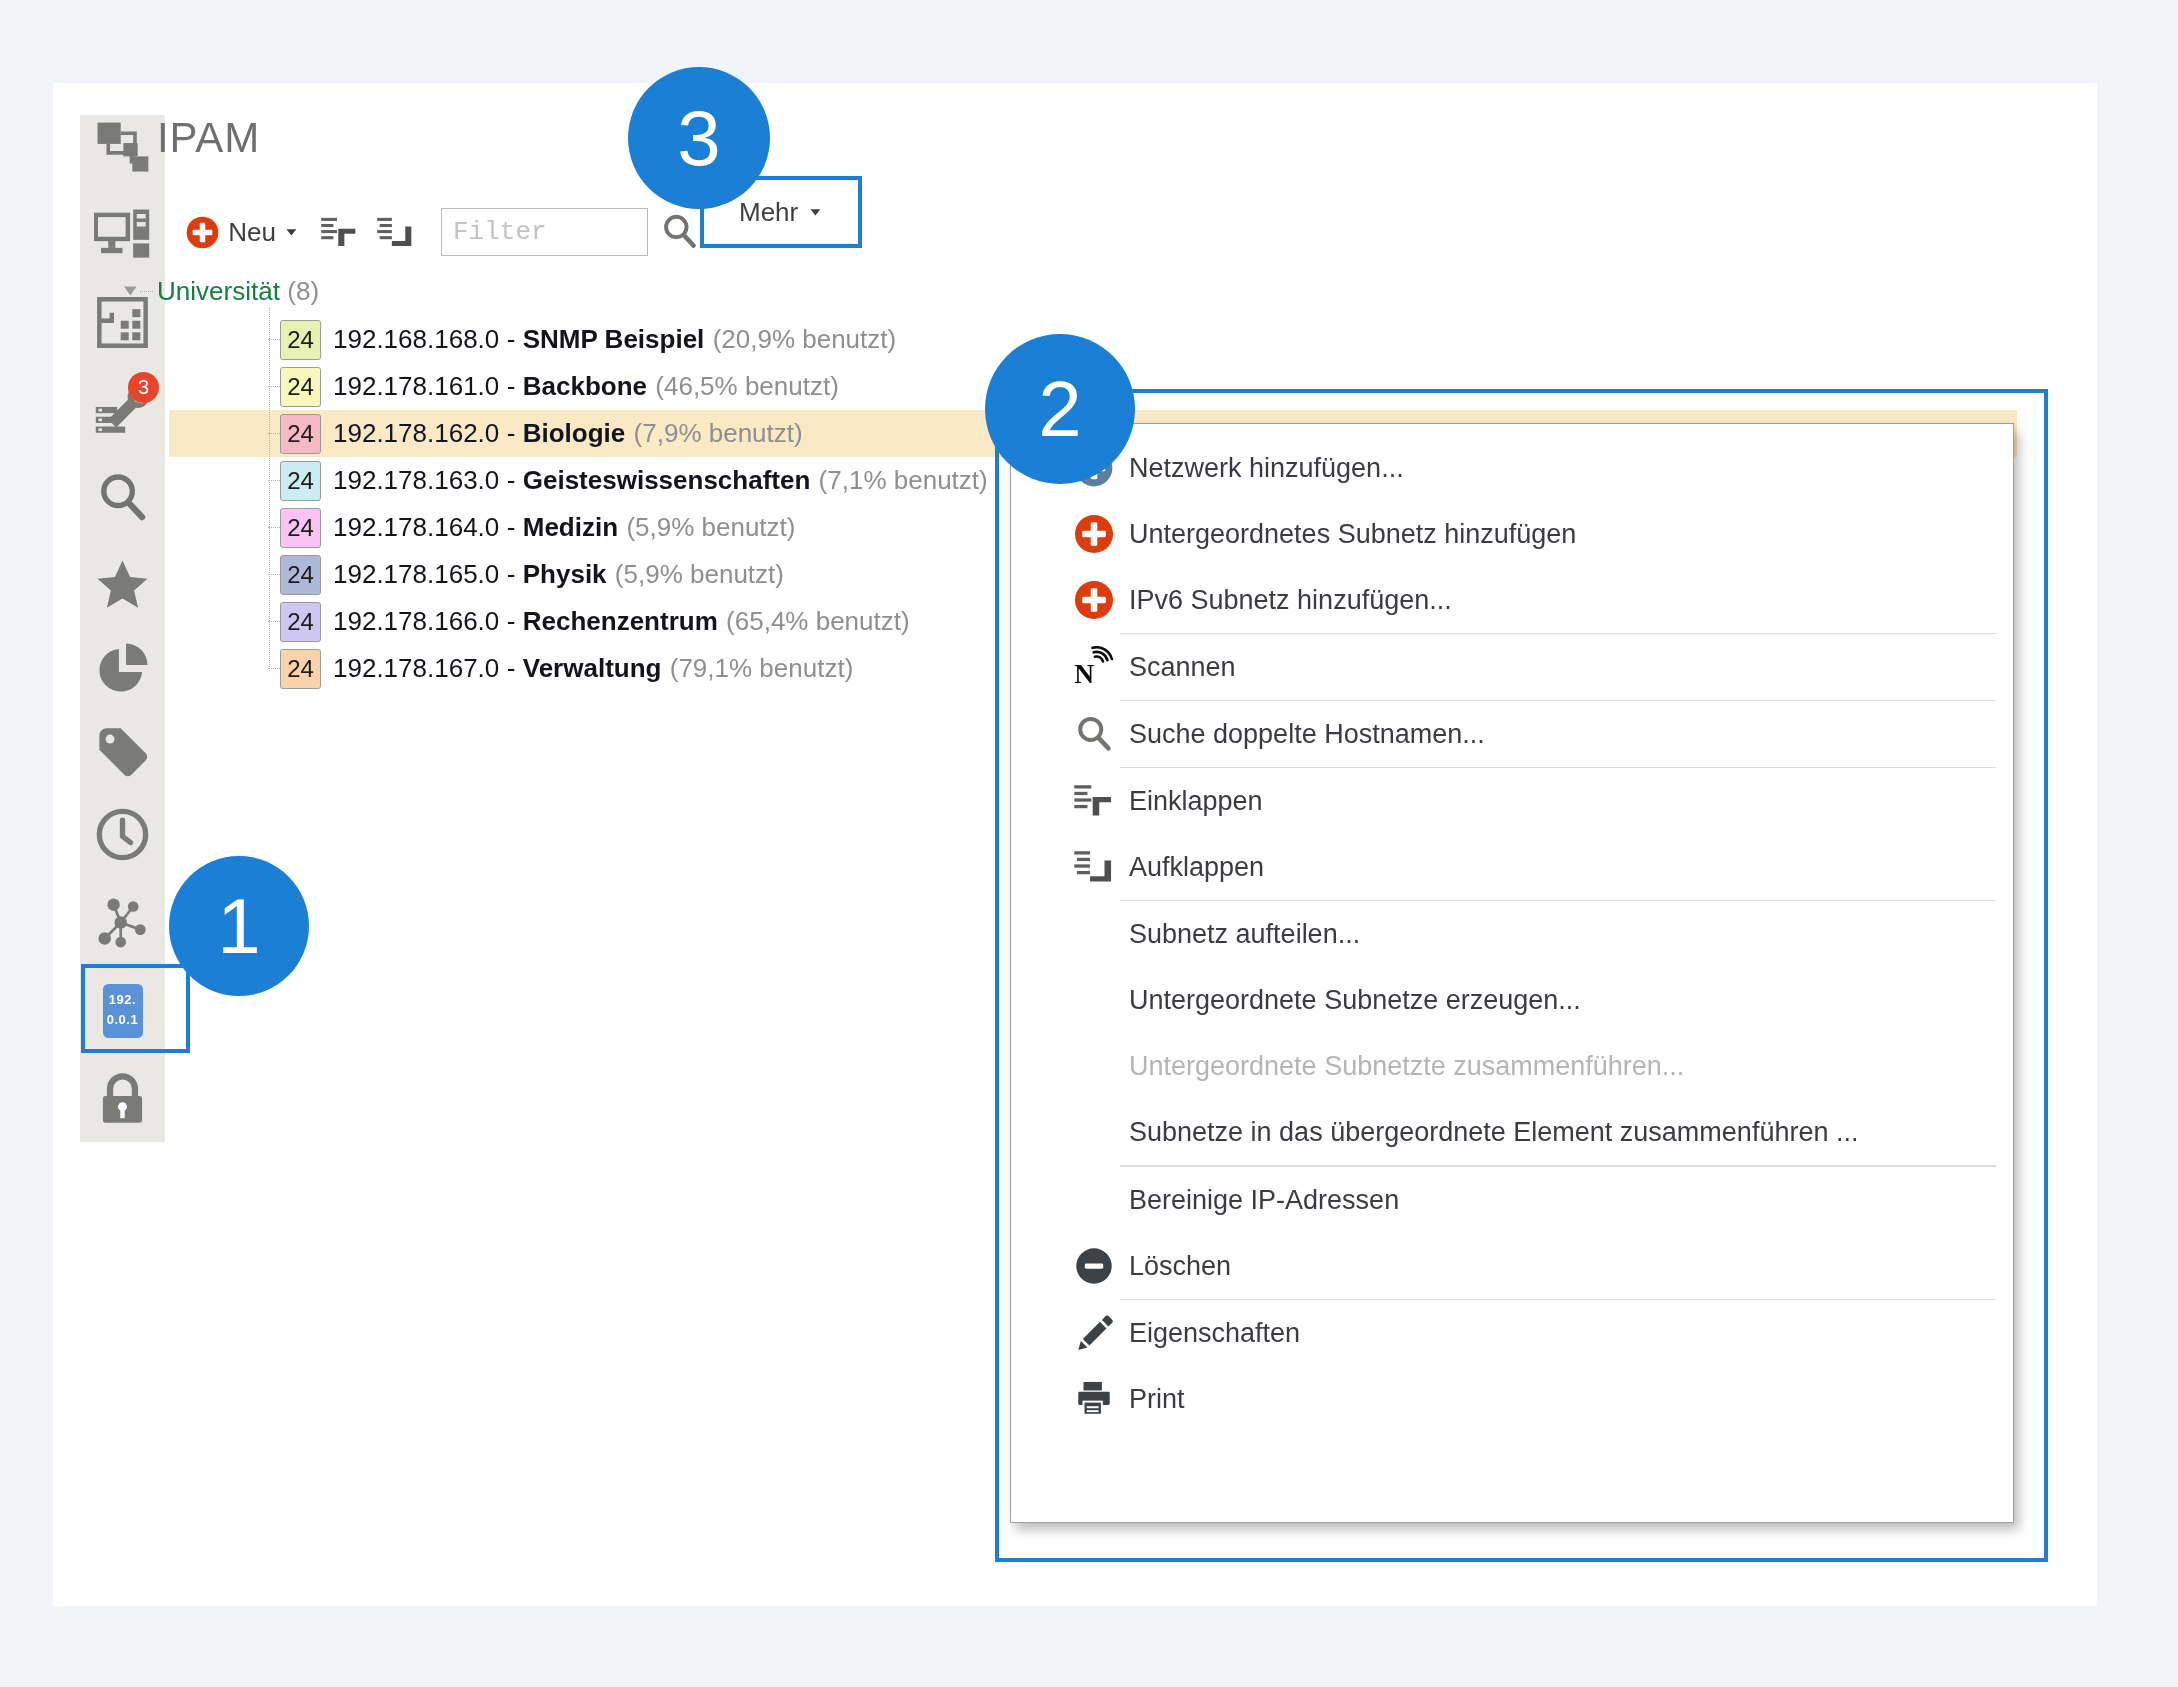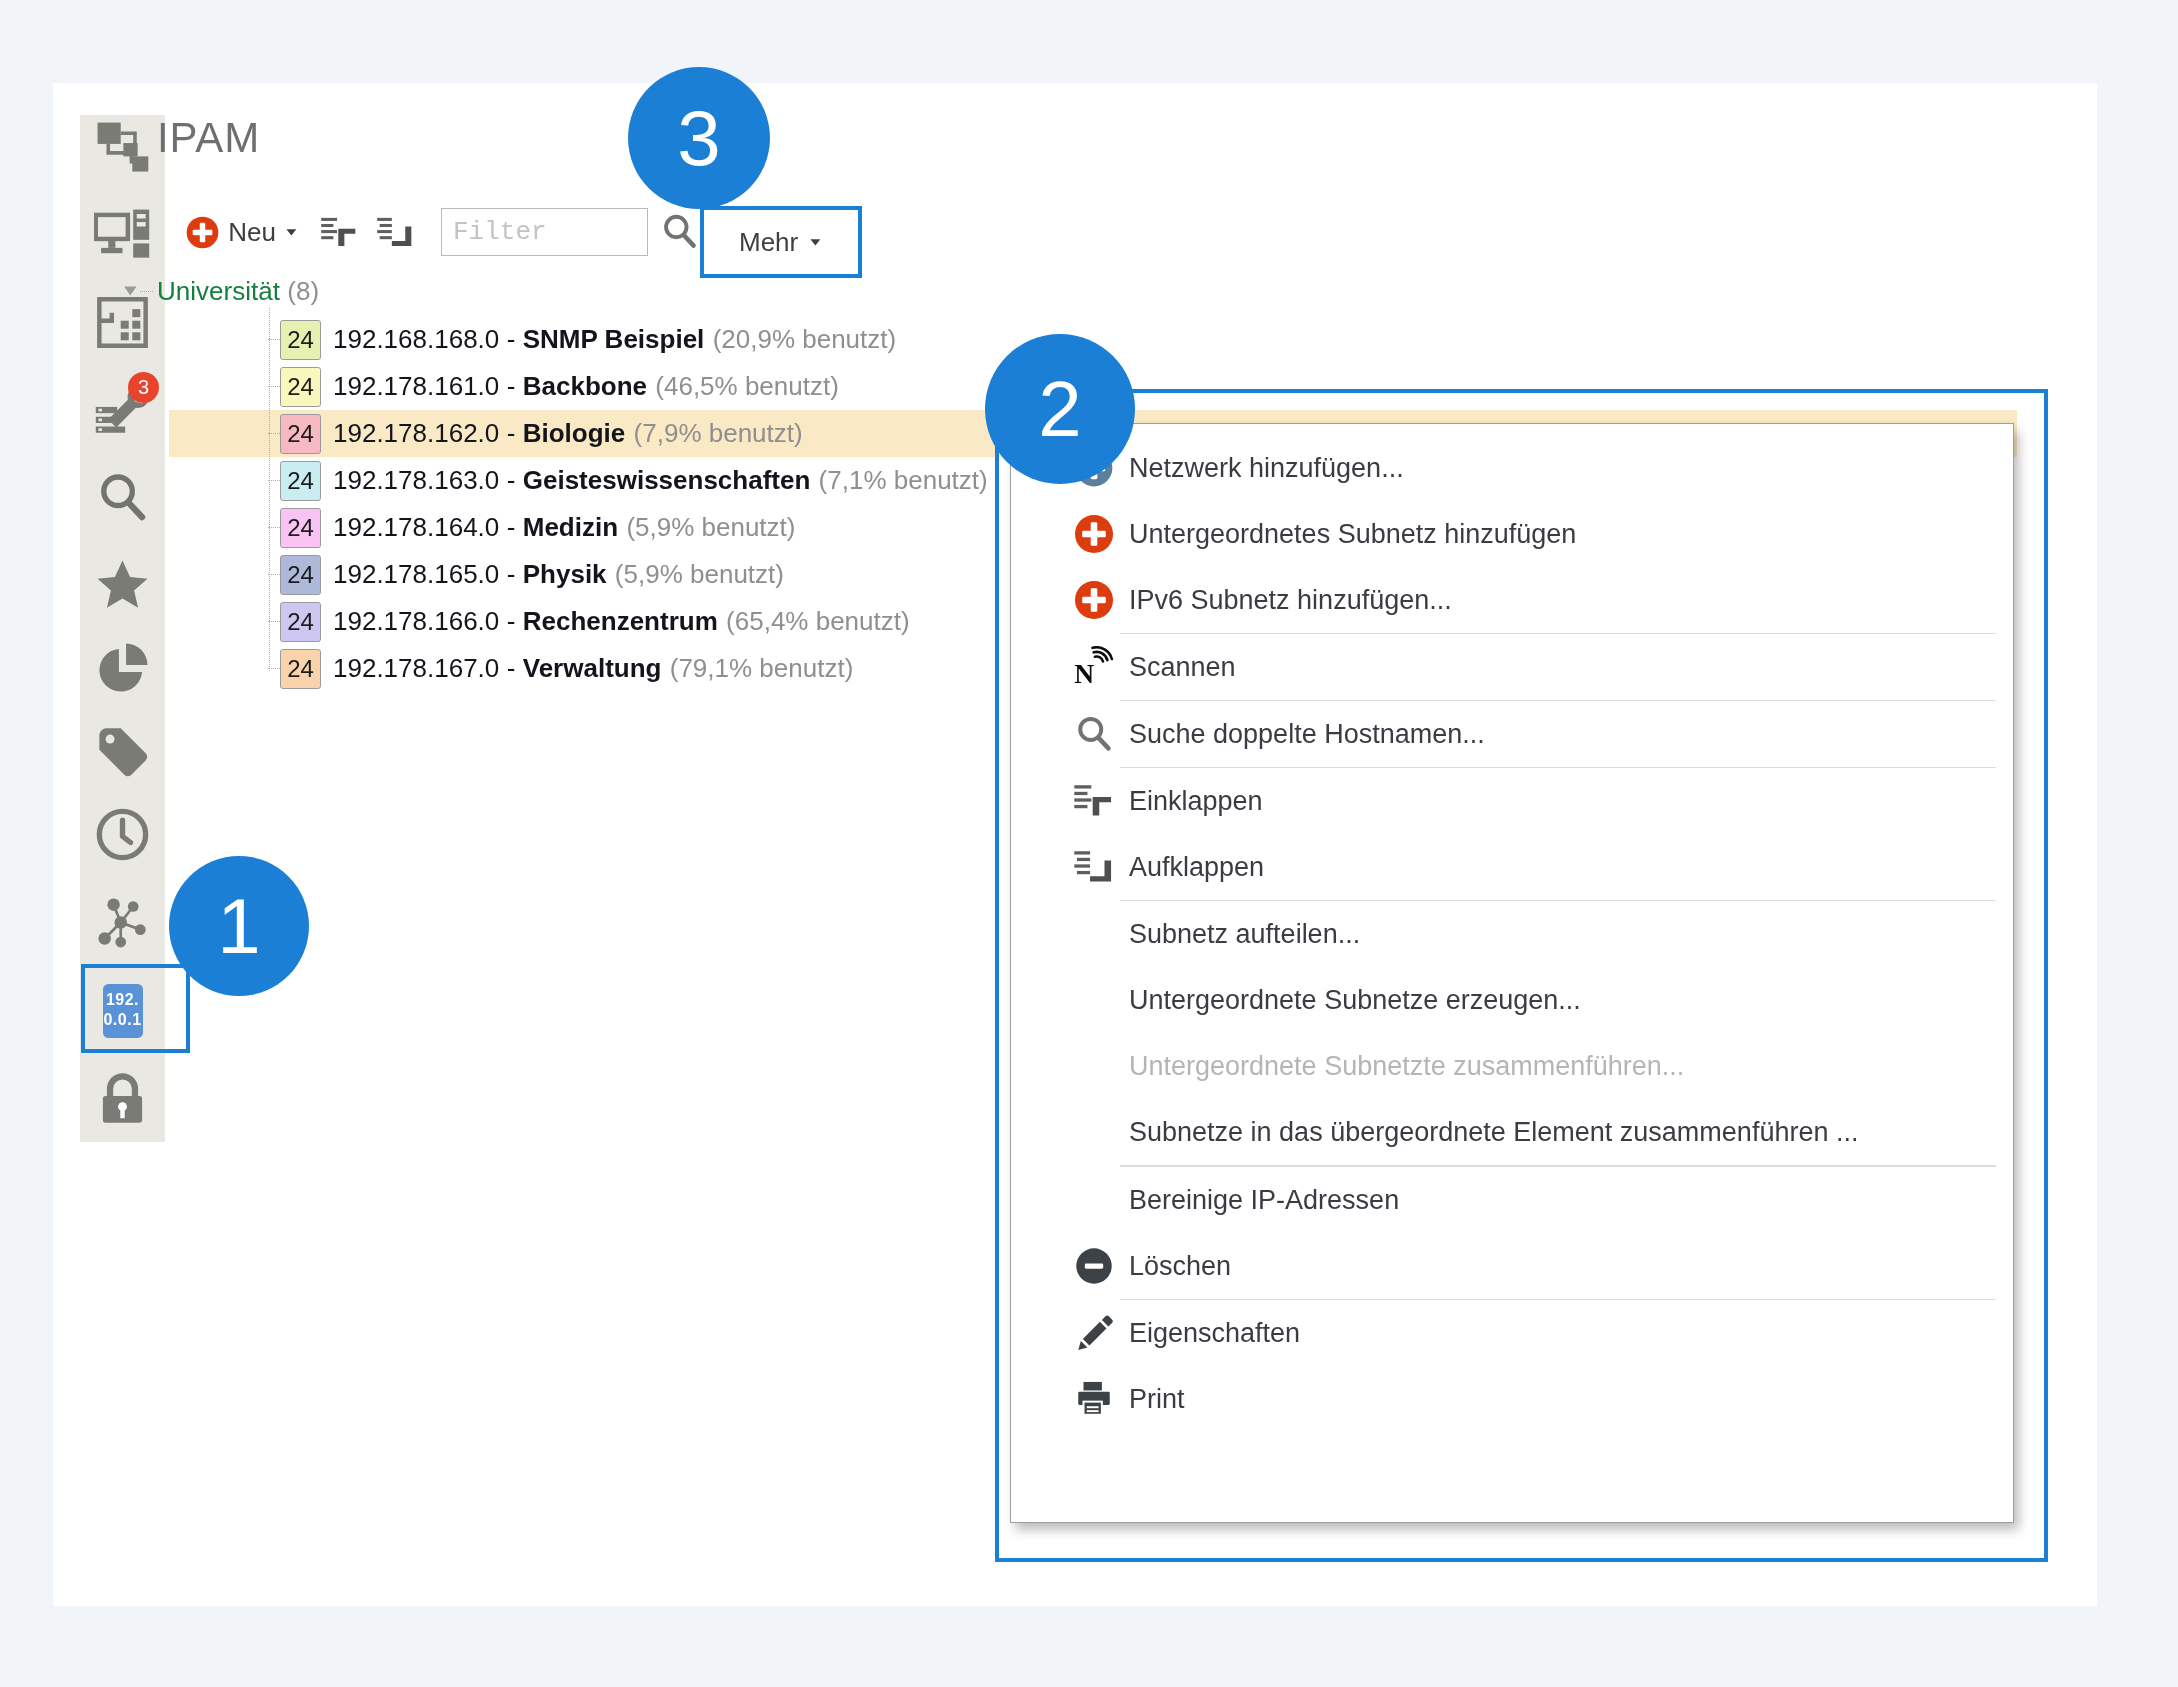--- a/index.html
+++ b/index.html
@@ -16,37 +16,37 @@
   .side-item:nth-child(1){top:2.8px}   .side-item:nth-child(2){top:90px}
   .side-item:nth-child(3){top:178px} .side-item:nth-child(4){top:266px}
   .side-item:nth-child(5){top:353px} .side-item:nth-child(6){top:441px}
   .side-item:nth-child(7){top:524px} .side-item:nth-child(8){top:607px}
   .side-item:nth-child(9){top:690px} .side-item:nth-child(10){top:778px}
   .side-item:nth-child(11){top:869px; height:54px;}
   .side-item:nth-child(12){top:955px}
   .notif-badge { position:absolute; left:48px; top:-9.2px; width:31px; height:31px; border-radius:50%;
     background:#e8442c; color:#fff; font-size:20px; display:flex; align-items:center; justify-content:center; }
   .ipam-tile { width:40px; height:54px; background:#5a92d8; border-radius:5.5px; color:#fff;
-    font-weight:bold; font-size:16px; line-height:20px; text-align:center; padding-top:5.5px; letter-spacing:0.5px; }
+    font-weight:bold; font-size:13px; line-height:20px; text-align:center; padding-top:5.5px; letter-spacing:0.5px; }
 
   
   .page-title { position:absolute; left:157px; top:114px; font-size:42px; font-weight:300; color:#6f6f6f; letter-spacing:0.9px; }
   .neu-btn { position:absolute; left:185px; top:214px; height:37px; display:flex; align-items:center; gap:8.3px; cursor:default; }
   .neu-btn .ic38 svg { width:35px; height:35px; display:block; }
   .tool-label { font-size:26px; color:#3f3f3f; }
   .caret svg { width:14.8px; height:14.8px; display:block; }
   .tool-ic { position:absolute; top:213px; width:42px; height:39px; }
   .tool-ic svg { width:41px; height:39px; display:block; }
   #collapse-tool { left:319px; } #expand-tool { left:375px; }
   .filter-input { position:absolute; left:441px; top:208px; width:207px; height:48px; border:1.8px solid #b9b9b9;
     font-size:26px; color:#444; padding:0 11px; font-family:Liberation Mono, monospace; outline:none; }
   .filter-input::placeholder { color:#c3c3c3; }
   .search-btn { position:absolute; left:659px; top:211px; width:42px; height:42px; }
   .search-btn svg { width:41px; height:41px; }
-  .mehr-box { position:absolute; left:700px; top:206px; width:162px; height:72px; border:4.6px solid #1b7fd6;
+  .mehr-box { position:absolute; left:700px; top:176px; width:162px; height:72px; border:4.6px solid #1b7fd6;
     display:flex; align-items:center; justify-content:center; gap:10px; z-index:4; background:transparent; }
 
   
   .tree-root { position:absolute; left:122px; top:276px; height:31px; display:flex; align-items:center; z-index:2; }
   .tree-root .arrow svg { width:16.6px; height:16.6px; display:block; }
   .root-stub { width:13px; border-top:1.8px dotted #aaaaaa; margin:0 3.7px 0 1.8px; }
   .root-label { font-size:26px; color:#15803d; }
   .root-count { font-size:26px; color:#8f8f8f; margin-left:7.4px; }
   .vline { position:absolute; left:269px; top:308px; height:363px; border-left:1.8px dotted #adadad; z-index:2; }
   .tree-rows { position:absolute; left:169px; top:316px; width:1848px; z-index:1; }

